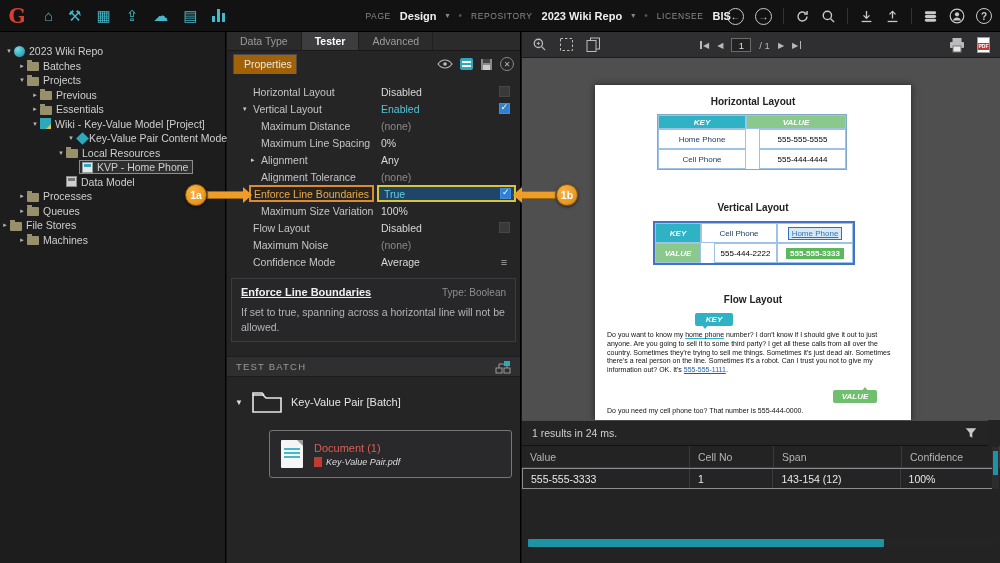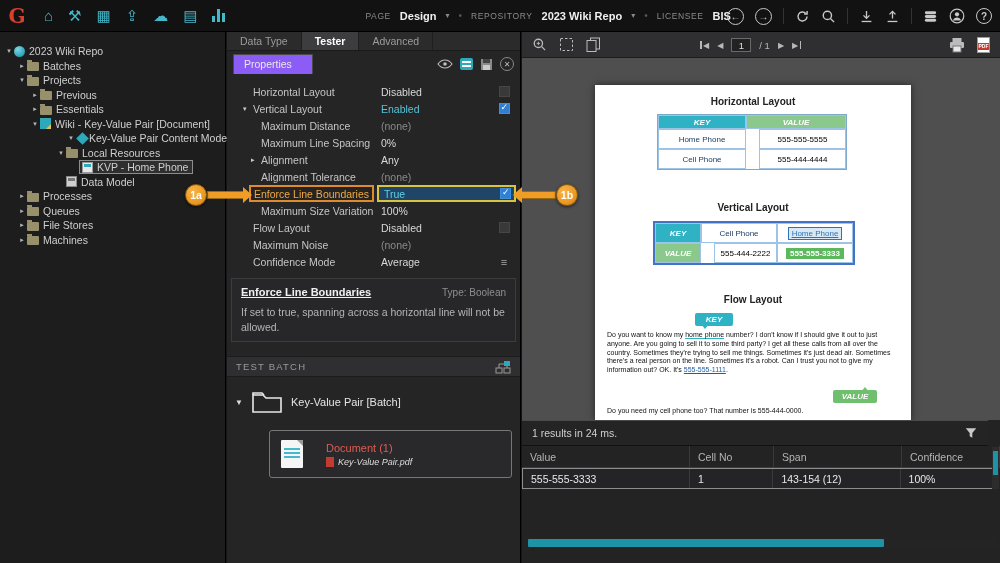--- a/index.html
+++ b/index.html
@@ -54,22 +54,22 @@
   .sel-wrap { display:flex; align-items:center; border:1px solid #8d8d8d; background:#2f2f30;
     height:14px; padding:0 4px 0 2px; }
   .sel-wrap .ticon { margin-right:4px; }
 
   
   .middle { position:absolute; left:227px; top:32px; width:294px; height:531px; background:#252526; border-right:1px solid #000; }
   .tabs { height:19px; background:#2b2b2c; border-bottom:1px solid #1a1a1a; display:flex; }
   .tab { padding:0 13px; display:flex; align-items:center; font-size:10.5px; color:#9c9c9c; border-right:1px solid #1f1f1f; }
   .tab.active { background:#3d3d3f; color:#fff; font-weight:bold; }
   .props-header { height:24px; display:flex; align-items:center; padding:2px 6px 0 6px; }
-  .props-chip { background:#8b5cf6; border:1px solid #4a4a4c; border-bottom:none; color:#e8e8e8;
-    font-size:10.5px; padding:3px 20px 4px 10px; }
+  .props-chip { background:#a16207; border:1px solid #4a4a4c; border-bottom:none; color:#e8e8e8;
+    font-size:10.5px; padding:3px 4px 4px 10px; }
   .props-icons { margin-left:auto; display:flex; align-items:center; gap:7px; }
   .tealbadge { width:13px; height:12px; background:#2fa8bc; border-radius:2px; position:relative; }
   .tealbadge::before, .tealbadge::after { content:""; position:absolute; left:2px; right:2px; height:2px; background:#fff; }
   .tealbadge::before { top:3px; } .tealbadge::after { top:7px; }
   .xcircle { width:14px; height:14px; border:1.2px solid #8a8a8a; border-radius:50%;
     color:#bbb; font-size:8px; display:flex; align-items:center; justify-content:center; }
 
   .prop-grid { padding:8px 4px 0 4px; }
   .prow { display:flex; align-items:center; height:17px; font-size:10.5px; }
   .pname { flex:0 0 146px; display:flex; align-items:center; color:#c5c5c5; overflow:hidden; }
@@ -98,21 +98,21 @@
   .tb-header { margin-top:14px; height:21px; background:#2f2f31; border-top:1px solid #1c1c1c;
     border-bottom:1px solid #1c1c1c; display:flex; align-items:center; padding:0 9px;
     font-size:9.5px; letter-spacing:1.2px; color:#9a9a9a;gap:16px; }
   .tb-header .hicon { margin-left:auto; }
   .batch-area { padding-top:13px; }
   .folder-row { display:flex; align-items:center; padding-left:8px; gap:8px; }
   .folder-arrow { color:#ddd; font-size:8px; }
   .big-folder { width:32px; height:24px; }
   .folder-label { font-size:11px; color:#e5e5e5; }
   .doc-box { margin:16px 8px 0 42px; border:1px solid #777; border-radius:3px; height:48px;
-    background:#29292b; display:flex; align-items:center; padding:0 11px; gap:23px; }
+    background:#29292b; display:flex; align-items:center; padding:0 11px; gap:11px; }
   .page-icon { width:22px; height:28px; background:#f5f5f5; border-radius:1px; position:relative; padding-top:6px; }
   .page-icon::before { content:""; position:absolute; top:0; right:0;
     border-left:6px solid transparent; border-top:6px solid #9a9a9a; }
   .page-icon i { display:block; height:2px; background:#45b8c9; margin:2px 3px; }
   .doc-title { color:#e05b52; font-size:11px; }
   .doc-file { display:flex; align-items:center; gap:4px; margin-top:3px; font-size:9px; font-style:italic; color:#ddd; }
   .pdf-mini { width:8px; height:10px; background:#c23b30; flex:none; }
 
   
   .viewer { position:absolute; left:522px; top:32px; width:478px; height:531px; background:#232324; }
@@ -298,21 +298,21 @@
       <span>Previous</span>
     </div>
     <div class="trow" style="padding-left:30px">
       <span class="tarrow">▸</span>
       <span class="ticon i-folder"></span>
       <span>Essentials</span>
     </div>
     <div class="trow" style="padding-left:30px">
       <span class="tarrow">▾</span>
       <span class="ticon i-project"></span>
-      <span>Wiki - Key-Value Pair [Document]</span>
+      <span>Wiki - Key-Value Model [Project]</span>
     </div>
     <div class="trow" style="padding-left:66px">
       <span class="tarrow">▾</span>
       <span class="ticon i-model"></span>
       <span>Key-Value Pair Content Model</span>
     </div>
     <div class="trow" style="padding-left:56px">
       <span class="tarrow">▾</span>
       <span class="ticon i-folder"></span>
       <span>Local Resources</span>
@@ -332,21 +332,21 @@
     <div class="trow" style="padding-left:17px">
       <span class="tarrow">▸</span>
       <span class="ticon i-folder"></span>
       <span>Processes</span>
     </div>
     <div class="trow" style="padding-left:17px">
       <span class="tarrow">▸</span>
       <span class="ticon i-folder"></span>
       <span>Queues</span>
     </div>
-    <div class="trow" style="padding-left:17px">
+    <div class="trow" style="">
       <span class="tarrow">▸</span>
       <span class="ticon i-folder"></span>
       <span>File Stores</span>
     </div>
     <div class="trow" style="padding-left:17px">
       <span class="tarrow">▸</span>
       <span class="ticon i-folder"></span>
       <span>Machines</span>
     </div>
   </aside>

